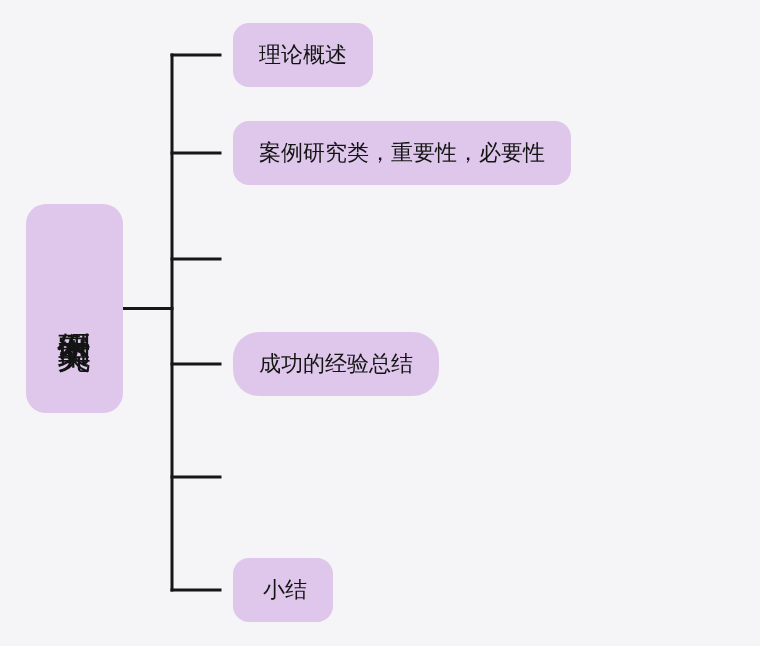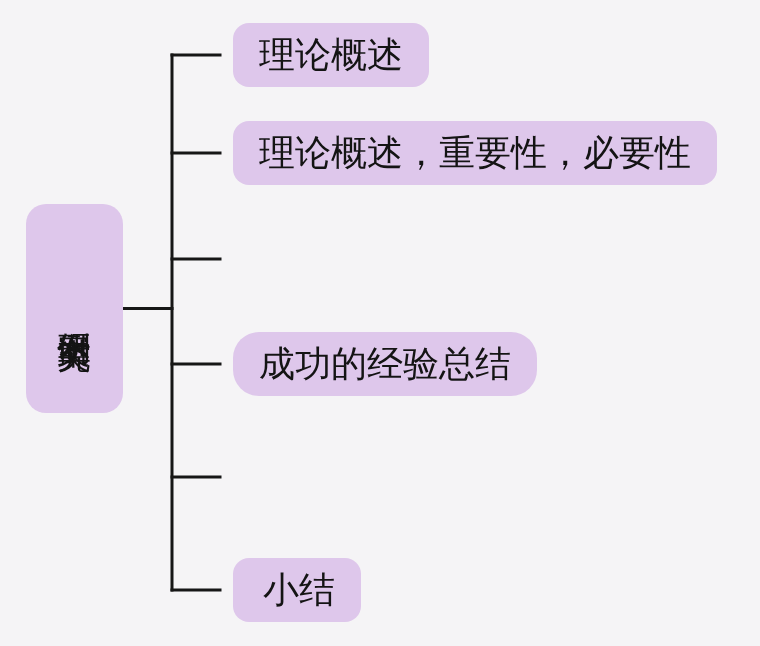--- a/index.html
+++ b/index.html
@@ -28,21 +28,21 @@
     background: #dec7eb;
     color: #141414;
     border-radius: 16px;
     box-sizing: border-box;
   }
   .branch-node {
     left: 233px;
     height: 64px;
     line-height: 64px;
     padding: 0 26px;
-    font-size: 36px;
+    font-size: 22px;
     white-space: nowrap;
     width: -moz-fit-content;
     width: fit-content;
   }
   .root-node {
     left: 26px;
     top: 204px;
     width: 97px;
     height: 209px;
     border-radius: 20px;
@@ -87,21 +87,21 @@
   </svg>
 
   <div class="node root-node">
     <span class="vertical-text">案例研究类</span>
   </div>
 
   <div class="node branch-node n1">
     <span>理论概述</span>
   </div>
   <div class="node branch-node n2">
-    <span>理论概述，重要性，必要性</span>
+    <span>案例研究类，重要性，必要性</span>
   </div>
   <div class="node branch-node n4">
     <span>成功的经验总结</span>
   </div>
   <div class="node branch-node n6">
     <span>小结</span>
   </div>
 
 </div>
 

